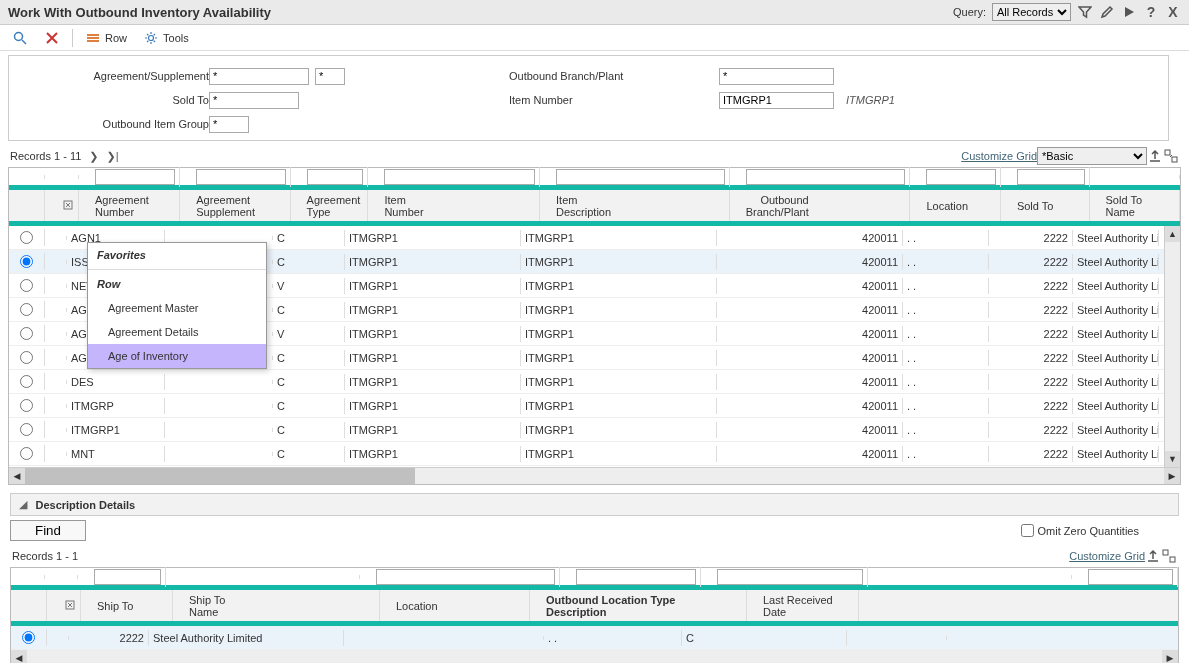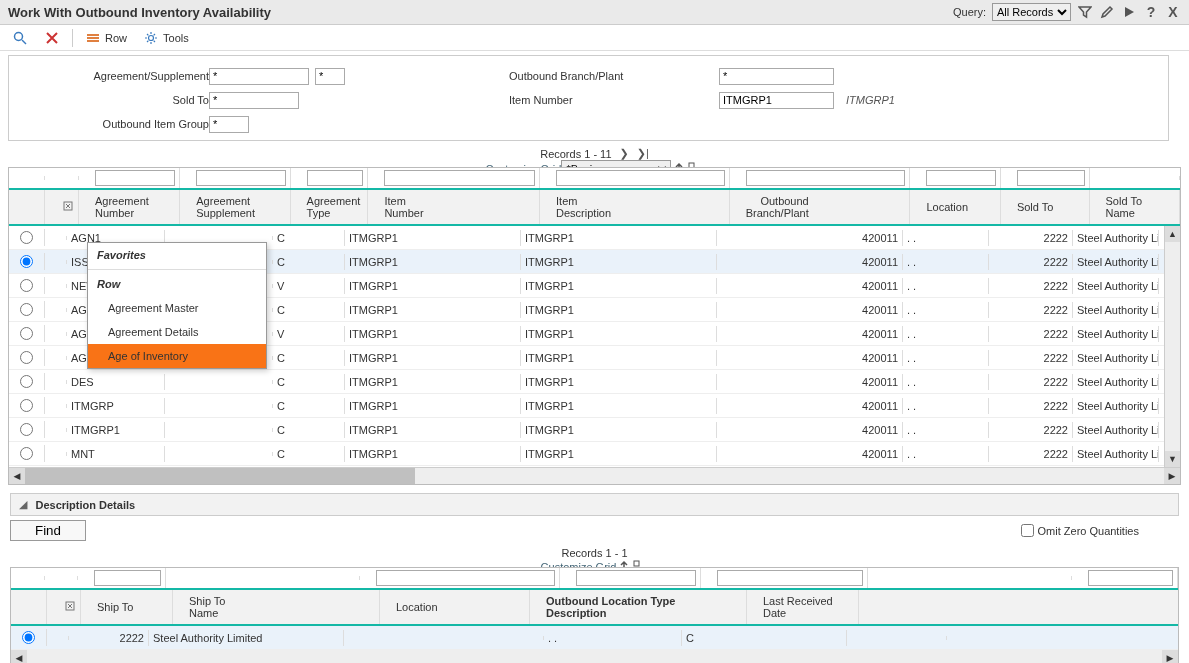--- a/index.html
+++ b/index.html
@@ -17,30 +17,30 @@
 
 .filter-area { border: 1px solid #ccc; margin: 4px 20px 4px 8px; padding: 8px 0 4px 0; }
 .filter-row { display: flex; align-items: center; height: 24px; }
 .filter-label { width: 200px; padding-left: 4px; text-align: right; }
 .filter-left-inputs { width: 300px; display: flex; gap: 6px; }
 .filter-right-label { width: 210px; }
 .filter-right-inputs { display: flex; gap: 12px; align-items: center; }
 .filter-area input[type=text] { height: 17px; border: 1px solid #aaa; padding: 0 3px; font-size: 11px; }
 .desc-text { font-style: italic; color: #555; }
 
-.grid-nav { display: flex; align-items: center; justify-content: space-between; padding: 2px 10px; height: 22px; flex-direction: column; }
+.grid-nav { display: flex; align-items: center; justify-content: space-between; padding: 2px 10px; height: 22px; }
 .grid-nav-left { display: flex; align-items: center; gap: 8px; }
 .grid-nav-right { display: flex; align-items: center; }
 .nav-arrow { cursor: pointer; color: #555; }
 .customize-link { color: #467; text-decoration: underline; cursor: pointer; }
 .grid-select { height: 18px; border: 1px solid #999; font-size: 11px; width: 110px; }
 .small-icon { width: 16px; height: 16px; cursor: pointer; display: inline-flex; align-items: center; justify-content: center; }
 
 .grid-container { border: 1px solid #bbb; margin: 0 8px; position: relative; }
-.grid-qbe-row, .grid-header-row { display: flex; border-bottom: 2px solid #14b8a6; gap: 12px; }
+.grid-qbe-row, .grid-header-row { display: flex; border-bottom: 5px solid #14b8a6; gap: 12px; }
 .grid-qbe-row { background: #fff; height: 22px; align-items: center; }
 .grid-header-row { background: #f2f2f2; height: 36px; }
 .cell { border-right: 1px solid #ddd; padding: 2px 4px; overflow: hidden; white-space: nowrap; text-overflow: ellipsis; display: flex; align-items: center; }
 .hcell { font-weight: normal; color: #333; display: flex; align-items: center; }
 .qbe input { width: 100%; height: 16px; border: 1px solid #aaa; font-size: 11px; padding: 0 2px; }
 
 .c-sel { width: 36px; justify-content: center; flex-shrink: 0; }
 .c-pin { width: 22px; justify-content: center; flex-shrink: 0; }
 .c-agr { width: 98px; }
 .c-sup { width: 108px; }
@@ -58,21 +58,21 @@
 .vscroll { position: absolute; right: 0; top: 0; width: 16px; height: 100%; background: #eee; border-left: 1px solid #ccc; }
 .vscroll .arrow { height: 16px; background: #ddd; text-align: center; font-size: 9px; line-height: 16px; cursor: pointer; }
 .hscroll { height: 16px; background: #eee; display: flex; }
 .hscroll .arrow { width: 16px; background: #ddd; text-align: center; font-size: 9px; line-height: 16px; cursor: pointer; }
 .hscroll .thumb { width: 390px; background: #c0c0c0; }
 .hscroll .track { flex: 1; }
 
 .context-menu { position: absolute; left: 78px; top: 16px; width: 180px; background: #fff; border: 1px solid #999; box-shadow: 2px 2px 6px rgba(0,0,0,0.2); z-index: 100; }
 .context-menu .menu-section { padding: 6px 9px; font-style: italic; font-weight: bold; color: #333; }
 .context-menu .menu-item { padding: 6px 20px; cursor: pointer; }
-.context-menu .menu-item.hover { background: #f97316; }
+.context-menu .menu-item.hover { background: #c4b5fd; }
 .context-menu .sep { border-top: 1px solid #ddd; margin: 2px 0; }
 
 .details-header { background: #f2f2f2; border: 1px solid #ccc; margin: 8px 10px 0 10px; padding: 4px 8px; display: flex; align-items: center; gap: 8px; }
 .details-header .tri { color: #666; }
 .details-area { margin: 0 10px; }
 .find-row { display: flex; align-items: center; justify-content: space-between; padding: 4px 0; }
 .find-btn { border: 1px solid #999; padding: 2px 24px; background: #f8f8f8; cursor: pointer; }
 .omit-area { display: flex; align-items: center; gap: 4px; padding-right: 40px; }
 
 .dc-sel { width: 36px; justify-content: center; }

